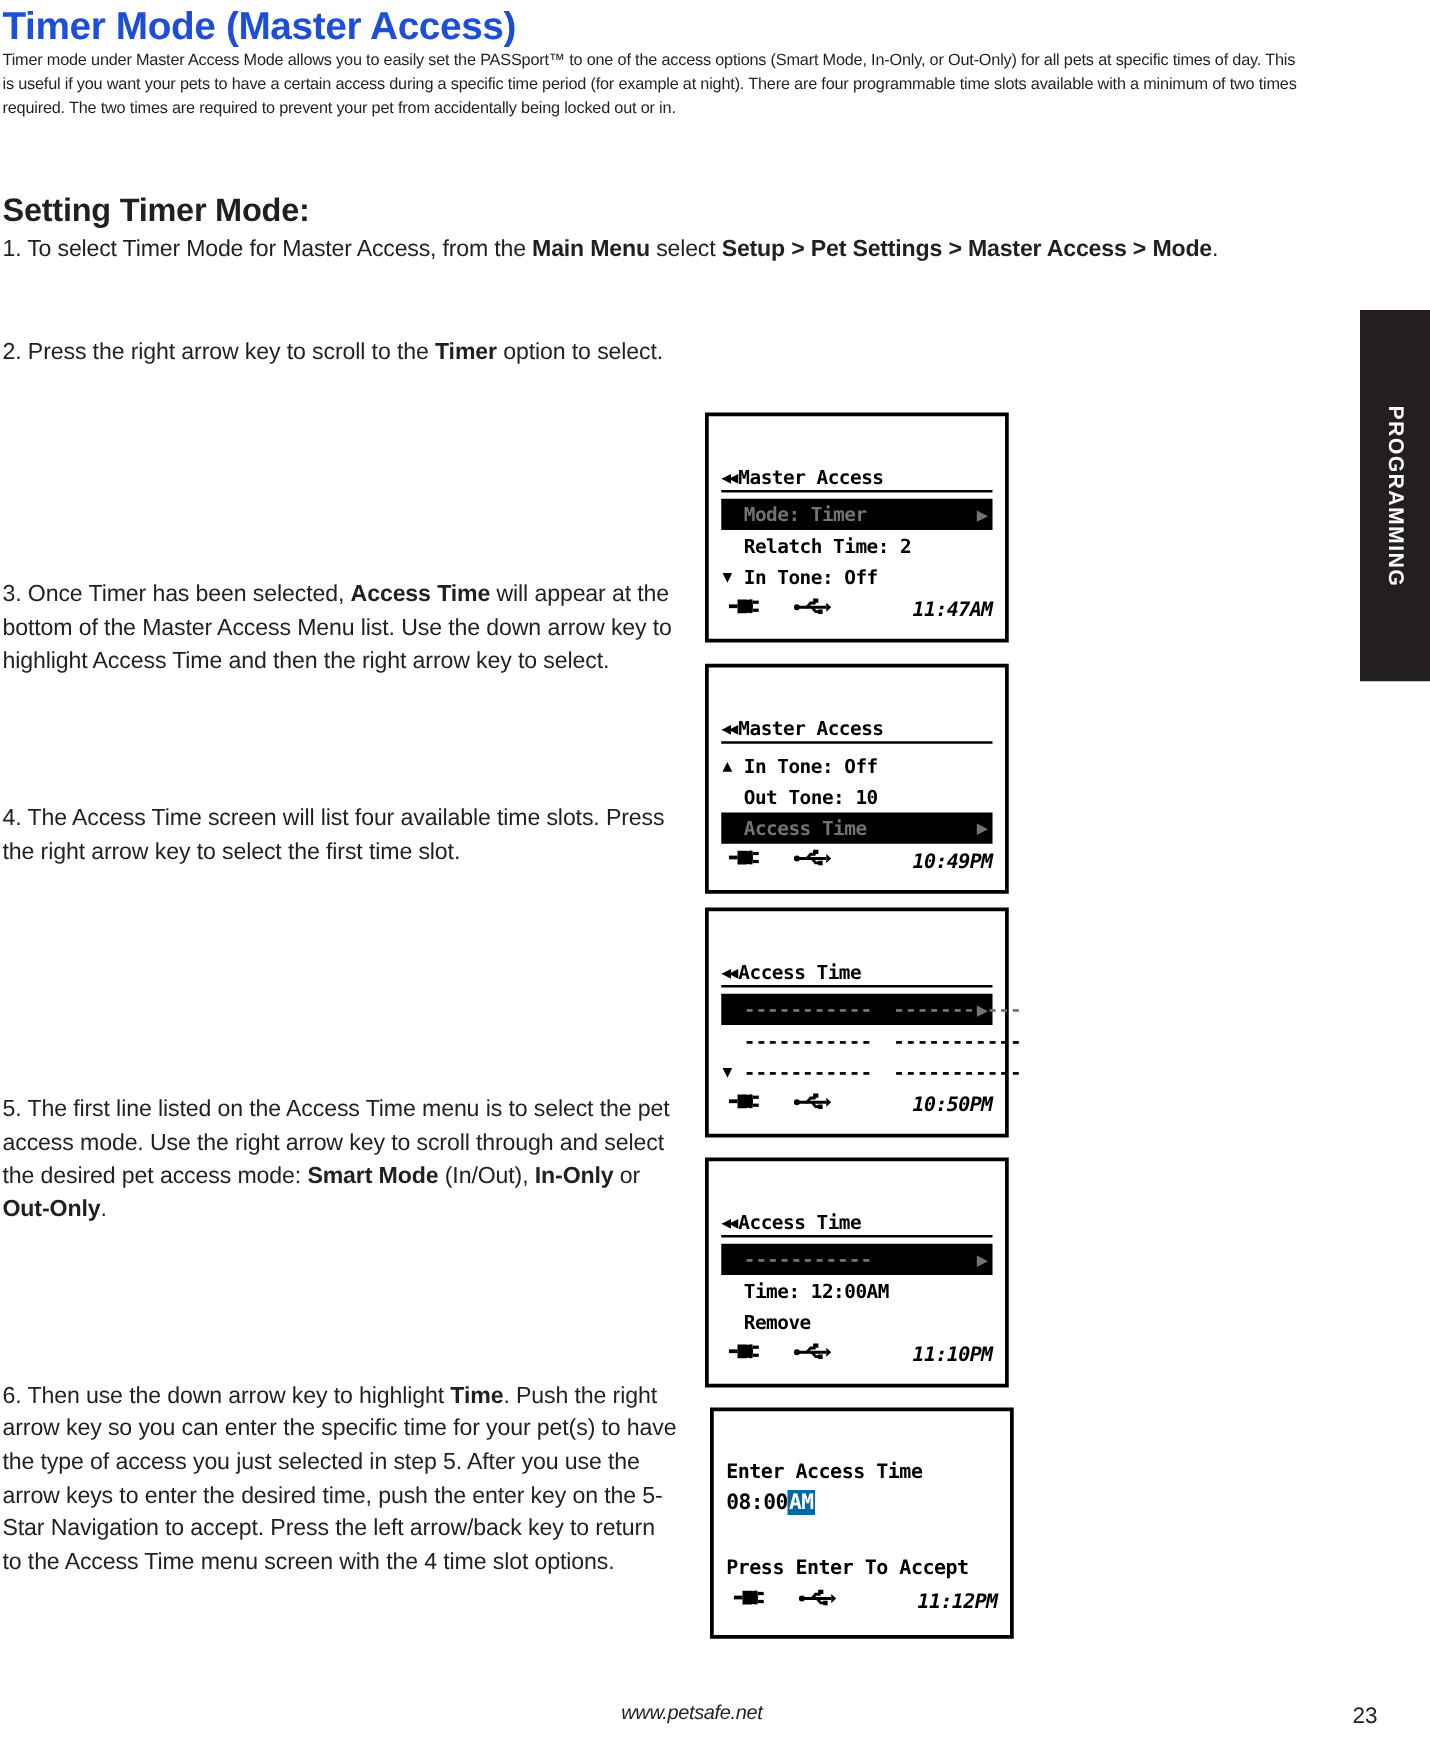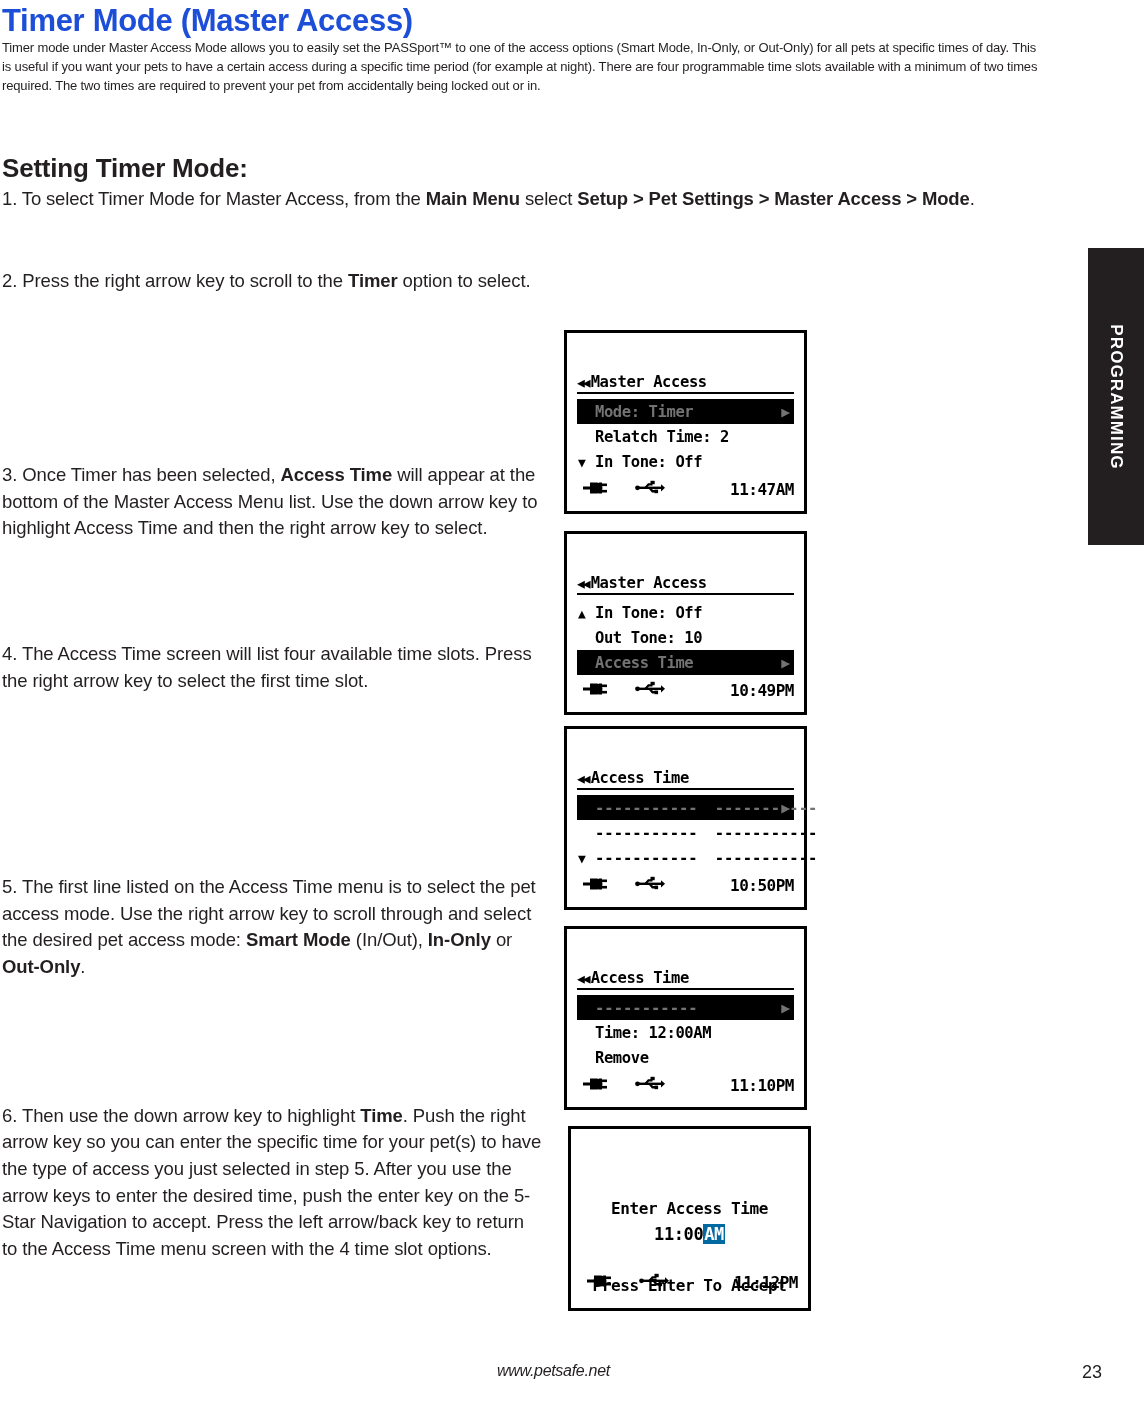--- a/index.html
+++ b/index.html
@@ -157,38 +157,38 @@
   .dash-pair { display: flex; gap: 17px; }
 
   
   .lcd-status {
     position: absolute;
     left: 6px;
     right: 2px;
     top: 142px;
     height: 24px;
     display: flex;
-    align-items: flex-end;
+    align-items: center;
+    font-style: italic;
   }
   .lcd-status .time {
     margin-left: auto;
     font-weight: bold;
     font-size: 16px;
     letter-spacing: -0.5px;
   }
   .ico-plug { margin-left: 0px; margin-right: 26px; display:inline-block; }
   .ico-usb { display:inline-block; }
 
   
   .lcd-center-line {
     position: absolute;
     left: 0; right: 2px;
-    text-align: center;
-    font-weight: bold;
-    margin-top: 32px;
+    text-align: left;
+    font-weight: bold;
   }
 
   .inv {
     background: #0369a1;
     color: #fff;
     padding: 0 1px;
   }
 
   
   .sidetab {
@@ -462,21 +462,21 @@
         </span>
         <span class="time">11:10PM</span>
       </div>
     </div>
   </div>
 
   <div class="lcd" style="left:568px; top:1126px; height:185px;">
     <div class="lcd-inner">
       <div class="lcd-center-line" style="top:38px; font-size:16px;">Enter Access Time</div>
       <div class="lcd-center-line" style="top:63px; font-size:17px;">
-        <span>11:00</span><span class="inv">AM</span>
+        <span>08:00</span><span class="inv">AM</span>
       </div>
       <div class="lcd-center-line" style="top:115px; font-size:16px;">Press Enter To Accept</div>
       <div class="lcd-status" style="top:139px;">
         <span class="ico-plug">
           <svg width="26" height="14" viewBox="0 0 26 14">
               <rect x="0" y="5.5" width="7" height="3" fill="#000"></rect>
               <path d="M7 1.5 h7 a5.5 5.5 0 0 1 0 11 h-7 z" fill="#000"></path>
               <rect x="16" y="1.5" width="3" height="11" fill="#000"></rect>
               <rect x="19" y="2.5" width="5" height="2.6" fill="#000"></rect>
               <rect x="19" y="8.9" width="5" height="2.6" fill="#000"></rect>

